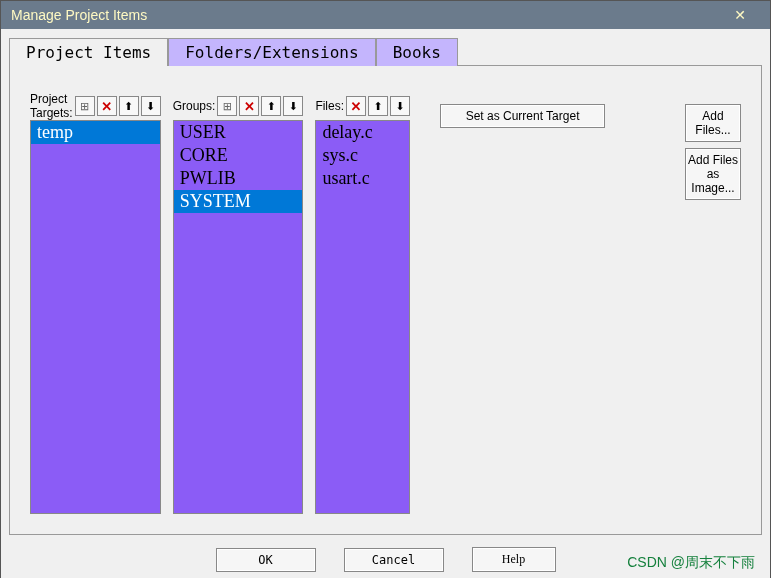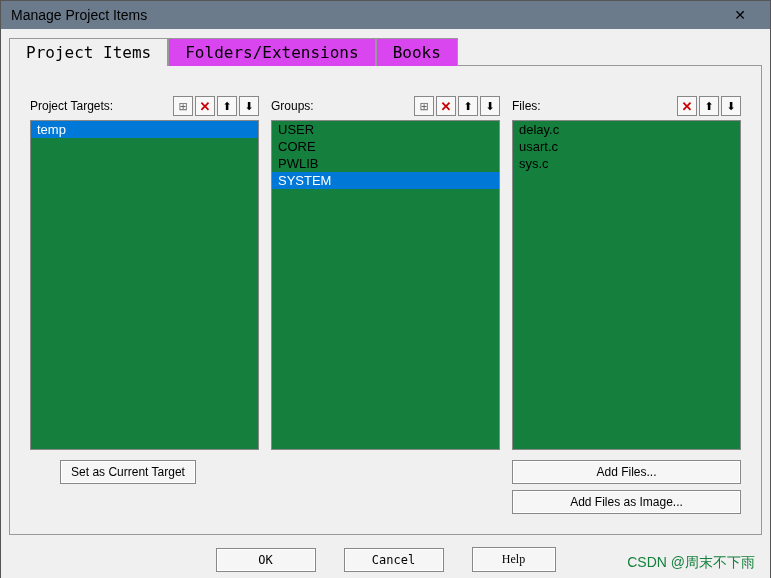--- a/index.html
+++ b/index.html
@@ -1,39 +1,39 @@
 <!DOCTYPE html>
 <html><head>
 <meta charset="utf-8">
 <style>
 * { box-sizing: border-box; margin: 0; padding: 0; }
 body { font-family: "Microsoft Sans Serif", "Segoe UI", Arial, sans-serif; font-size: 12px; background: #fff; }
 .window { width: 771px; height: 578px; border: 1px solid #555; background: #f0f0f0; display: flex; flex-direction: column; }
-.titlebar { background: #6b7b8c; color: #000000; height: 28px; display: flex; align-items: center; padding: 0 10px; font-size: 14px; }
+.titlebar { background: #6b7b8c; color: #fef9c3; height: 28px; display: flex; align-items: center; padding: 0 10px; font-size: 14px; }
 .titlebar .title { flex: 1; }
 .close-btn { width: 40px; height: 28px; display: flex; align-items: center; justify-content: center; cursor: pointer; font-size: 14px; }
 .tabs-area { padding: 8px 8px 0 8px; }
 .tabs { display: flex; }
 .tab { padding: 4px 16px; border: 1px solid #999; background: #f0f0f0; font-family: monospace; font-size: 16px; position: relative; top: 1px; border-bottom: none; cursor: pointer; }
 .tab.active { background: #f0f0f0; z-index: 2; }
-.tab:not(.active) { background: #d946ef; }
-.tab-content { border: 1px solid #999; background: #f0f0f0; padding: 28px 20px 20px 20px; height: 470px; display: flex; flex-direction: column; }
+.tab:not(.active) { background: #c4b5fd; }
+.tab-content { border: 1px solid #999; background: #f0f0f0; padding: 28px 20px 20px 20px; height: 470px; display: flex; }
 .columns { display: flex; gap: 12px; flex: 1; }
 .col { flex: 1; display: flex; flex-direction: column; }
 .col-head { display: flex; align-items: center; height: 24px; margin-bottom: 2px; }
 .col-label { flex: 1; font-size: 12px; font-family: "Microsoft Sans Serif", Arial; }
 .tbtn { width: 20px; height: 20px; border: 1px solid #888; background: #f8f8f8; display: flex; align-items: center; justify-content: center; margin-left: 2px; cursor: pointer; font-size: 11px; }
 .tbtn.new { color: #666; }
 .tbtn.del { color: #c00; font-weight: bold; font-size: 13px; }
-.listbox { flex: 1; border: 1px solid #888; background: #15803d; overflow: auto; font-family: Liberation Sans, sans-serif; font-size: 13px; }
+.listbox { flex: 1; border: 1px solid #888; background: #8b5cf6; overflow: auto; font-family: Liberation Serif, serif; font-size: 18px; }
 .listitem { padding: 1px 6px; cursor: pointer; }
 .listitem.selected { background: #0078d7; color: #fff; }
 .bottom-row { display: flex; margin-top: 10px; gap: 12px; }
 .btn { border: 1px solid #888; background: #f6f6f6; box-shadow: inset 0 0 0 1px #fff; padding: 4px 0; text-align: center; cursor: pointer; font-size: 12px; font-family: "Microsoft Sans Serif", Arial; }
-.btn-left { width: 136px; margin-left: 30px; }
+.btn-left { width: 165px; margin-left: 30px; }
 .col3-btns { display: flex; flex-direction: column; gap: 6px; flex: 1; }
 .footer { display: flex; justify-content: center; align-items: center; gap: 28px; padding: 12px; background: #f0f0f0; position: relative; }
 .footer .btn { width: 100px; }
 .watermark { position: absolute; right: 15px; bottom: 12px; color: #15803d; font-size: 14px; }
 .help-btn { width: 84px; border: 1px solid #888; background: #f6f6f6; box-shadow: inset 0 0 0 1px #fff; padding: 4px 0; text-align: center; cursor: pointer; font-size: 12px; font-family: Liberation Serif, serif; }
 </style>
 </head>
 <body>
 
 <div class="window">
@@ -107,22 +107,22 @@
               </div>
             <div class="tbtn">
                 <span>⬆</span>
               </div>
             <div class="tbtn">
                 <span>⬇</span>
               </div>
           </div>
           <div class="listbox">
             <div class="listitem">delay.c</div>
+            <div class="listitem">sys.c</div>
             <div class="listitem">usart.c</div>
-            <div class="listitem">sys.c</div>
           </div>
         </div>
 
       </div>
 
       <div class="bottom-row">
         <div style="flex:1;display:flex;align-items:flex-start">
           <div class="btn btn-left">Set as Current Target</div>
         </div>
         <div style="flex:1"></div>

